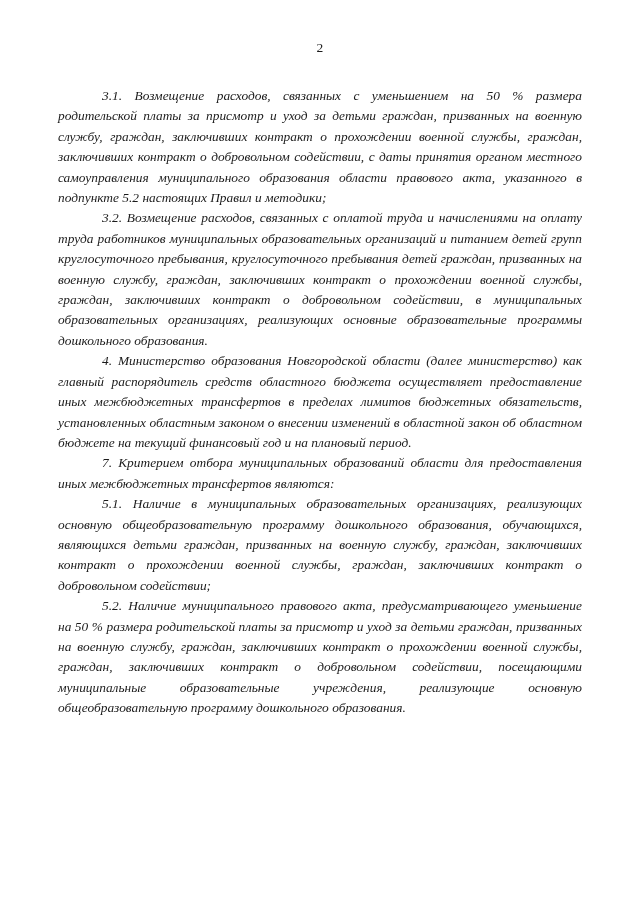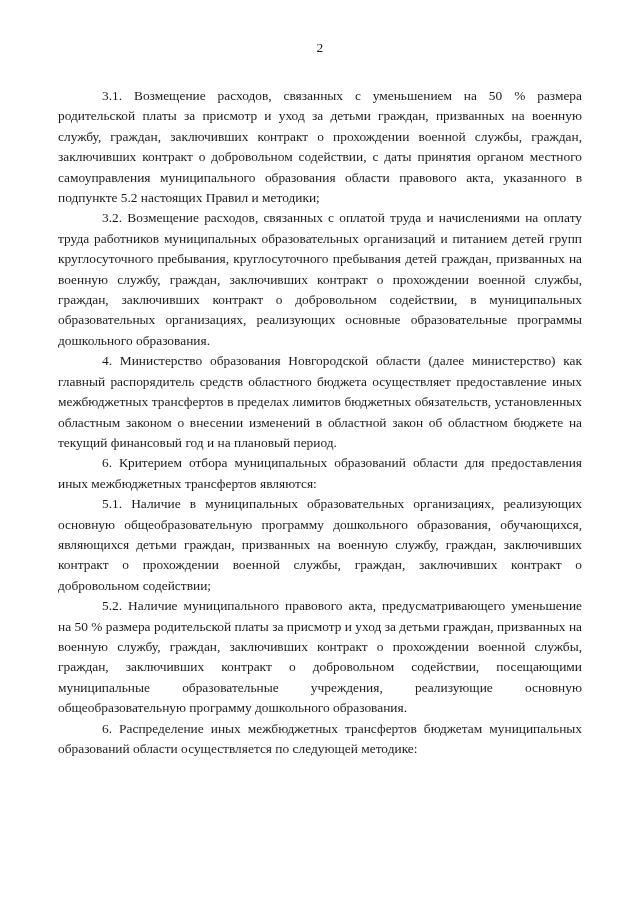--- a/index.html
+++ b/index.html
@@ -28,20 +28,21 @@
     letter-spacing: 0.2px;
   }
   .body-text p {
     margin: 0;
     font-size: 13.4px;
     line-height: 20.4px;
     text-align: justify;
     text-justify: inter-word;
     text-indent: 44px;
     hyphens: none;
+    font-style: italic;
   }
   .formula {
     margin: 18px 0 0 0;
     text-align: center;
     font-size: 13.6px;
     line-height: 20px;
     text-indent: 0;
     font-family: "Liberation Serif", "DejaVu Serif", serif;
   }
   .formula sub {
@@ -56,20 +57,19 @@
 <body>
 
 <div class="page">
 
   <div class="page-number">2</div>
 
   <div class="body-text">
     <p>3.1. Возмещение расходов, связанных с уменьшением на 50 % размера родительской платы за присмотр и уход за детьми граждан, призванных на военную службу, граждан, заключивших контракт о прохождении военной службы, граждан, заключивших контракт о добровольном содействии, с даты принятия органом местного самоуправления муниципального образования области правового акта, указанного в подпункте 5.2 настоящих Правил и методики;</p>
     <p>3.2. Возмещение расходов, связанных с оплатой труда и начислениями на оплату труда работников муниципальных образовательных организаций и питанием детей групп круглосуточного пребывания, круглосуточного пребывания детей граждан, призванных на военную службу, граждан, заключивших контракт о прохождении военной службы, граждан, заключивших контракт о добровольном содействии, в муниципальных образовательных организациях, реализующих основные образовательные программы дошкольного образования.</p>
     <p>4. Министерство образования Новгородской области (далее министерство) как главный распорядитель средств областного бюджета осуществляет предоставление иных межбюджетных трансфертов в пределах лимитов бюджетных обязательств, установленных областным законом о внесении изменений в областной закон об областном бюджете на текущий финансовый год и на плановый период.</p>
-    <p>6. Критерием отбора муниципальных образований области для предоставления иных межбюджетных трансфертов являются:</p>
+    <p>7. Критерием отбора муниципальных образований области для предоставления иных межбюджетных трансфертов являются:</p>
     <p>5.1. Наличие в муниципальных образовательных организациях, реализующих основную общеобразовательную программу дошкольного образования, обучающихся, являющихся детьми граждан, призванных на военную службу, граждан, заключивших контракт о прохождении военной службы, граждан, заключивших контракт о добровольном содействии;</p>
     <p>5.2. Наличие муниципального правового акта, предусматривающего уменьшение на 50 % размера родительской платы за присмотр и уход за детьми граждан, призванных на военную службу, граждан, заключивших контракт о прохождении военной службы, граждан, заключивших контракт о добровольном содействии, посещающими муниципальные образовательные учреждения, реализующие основную общеобразовательную программу дошкольного образования.</p>
-    <p>6. Распределение иных межбюджетных трансфертов бюджетам муниципальных образований области осуществляется по следующей методике:</p>
 
   </div>
 
 </div>
 
 </body></html>

